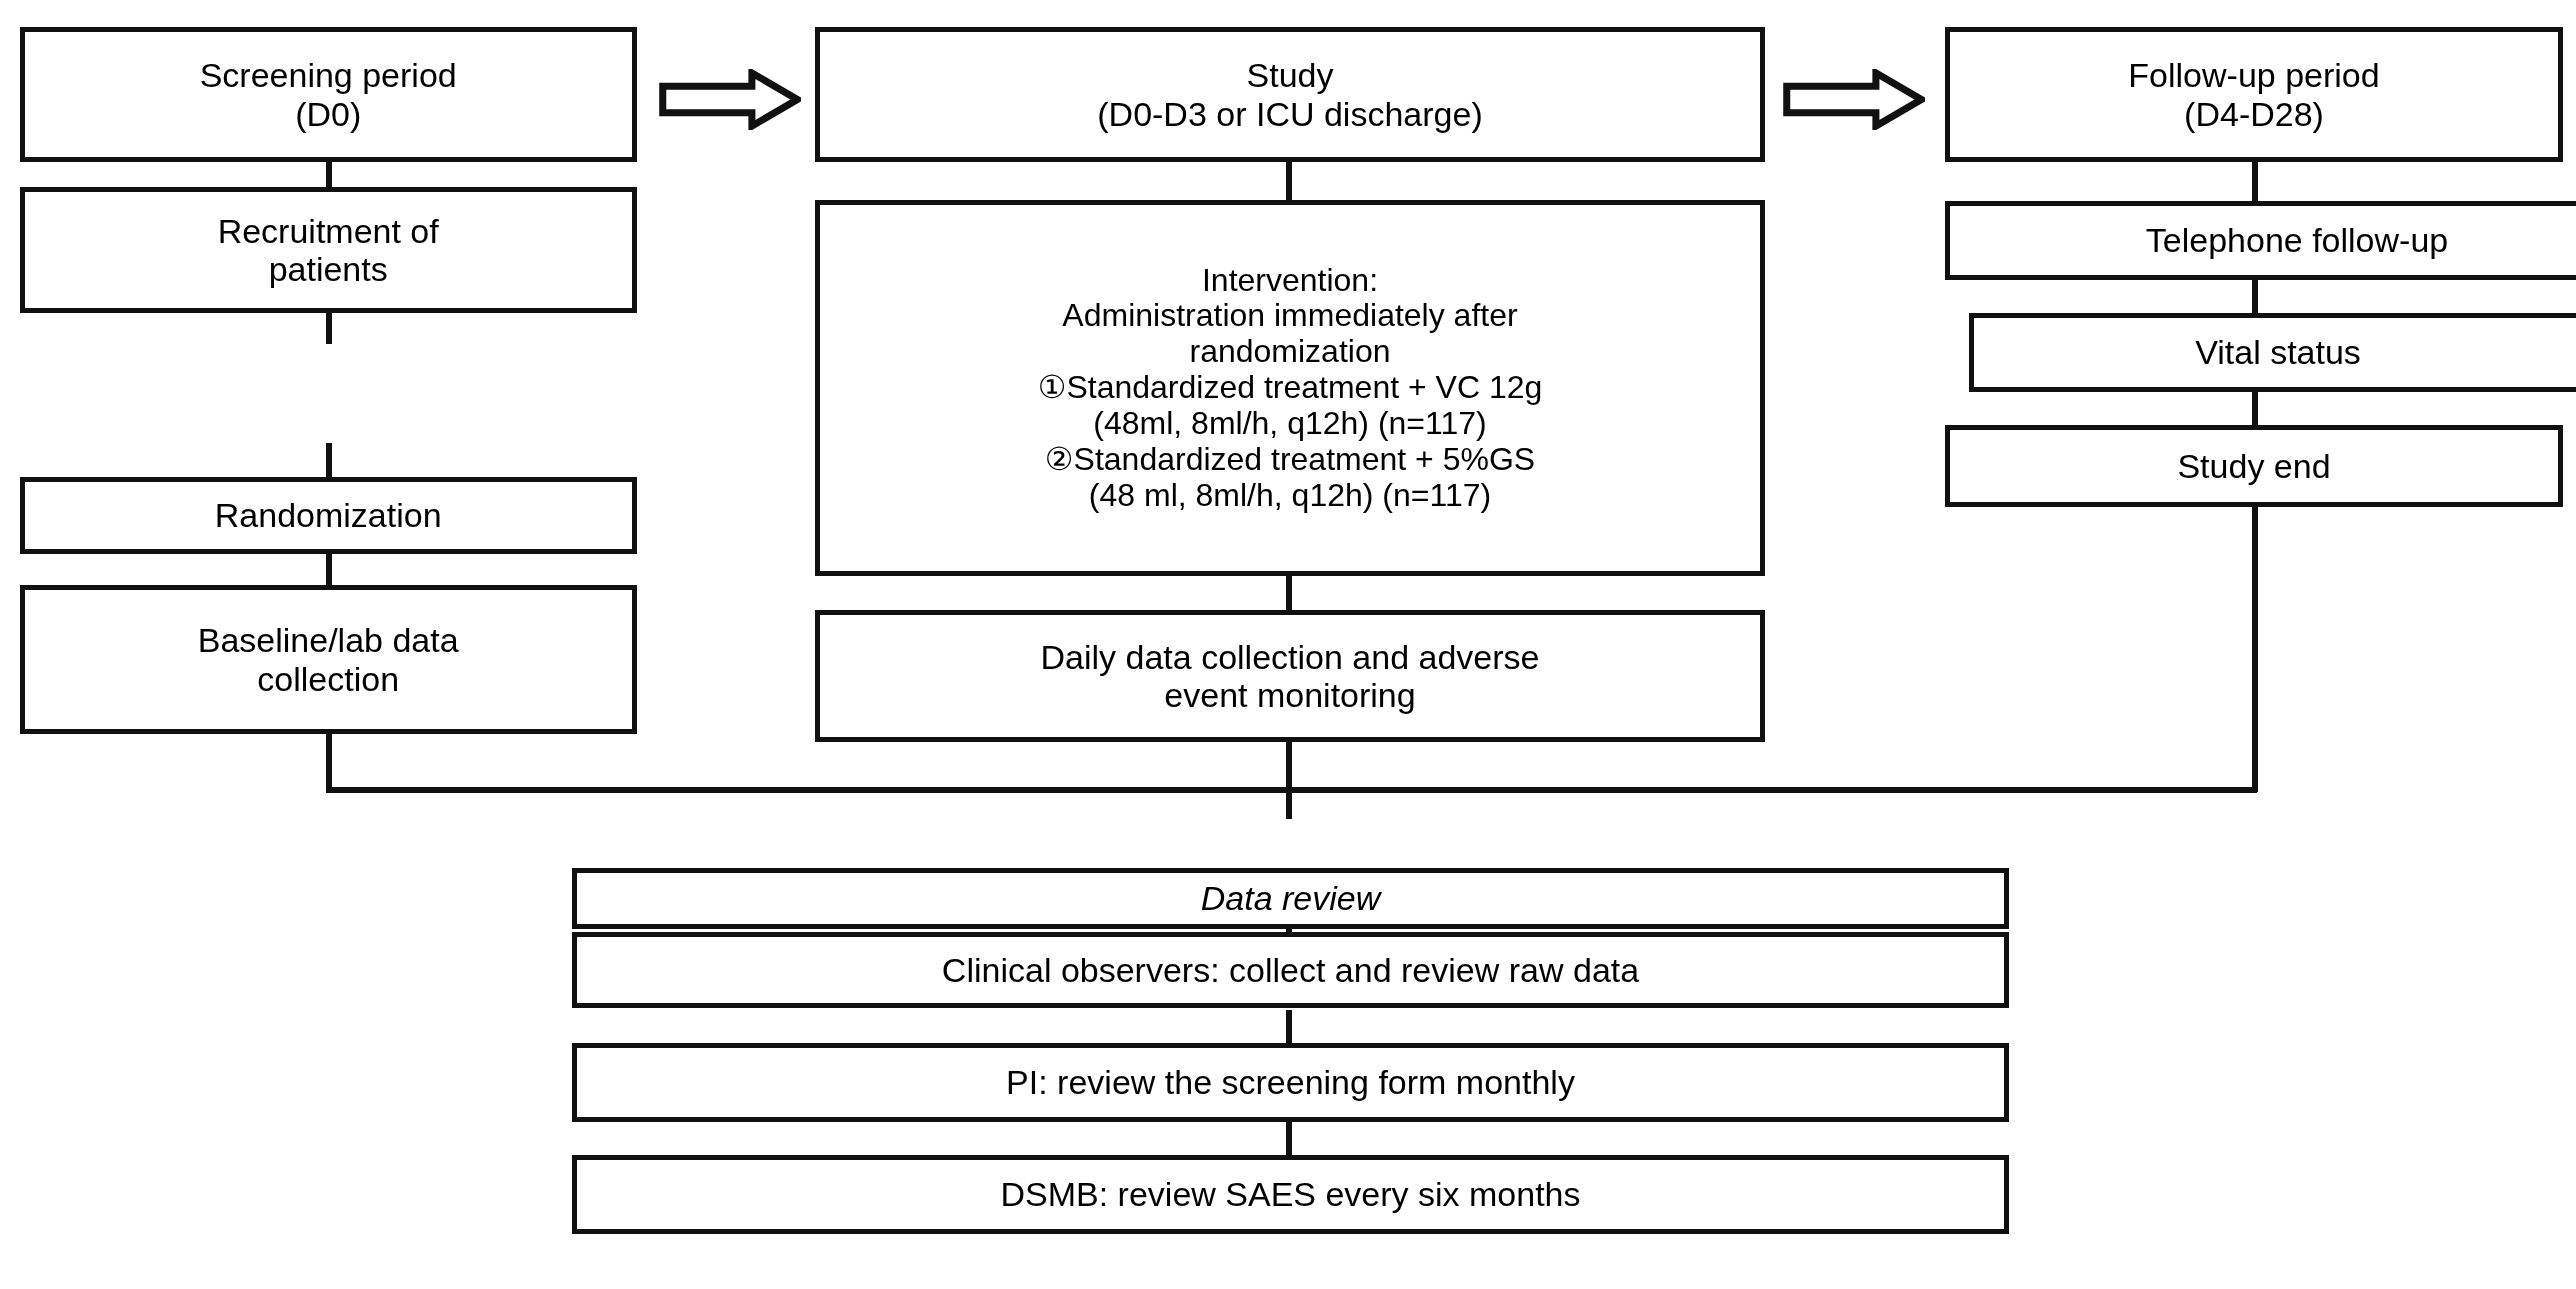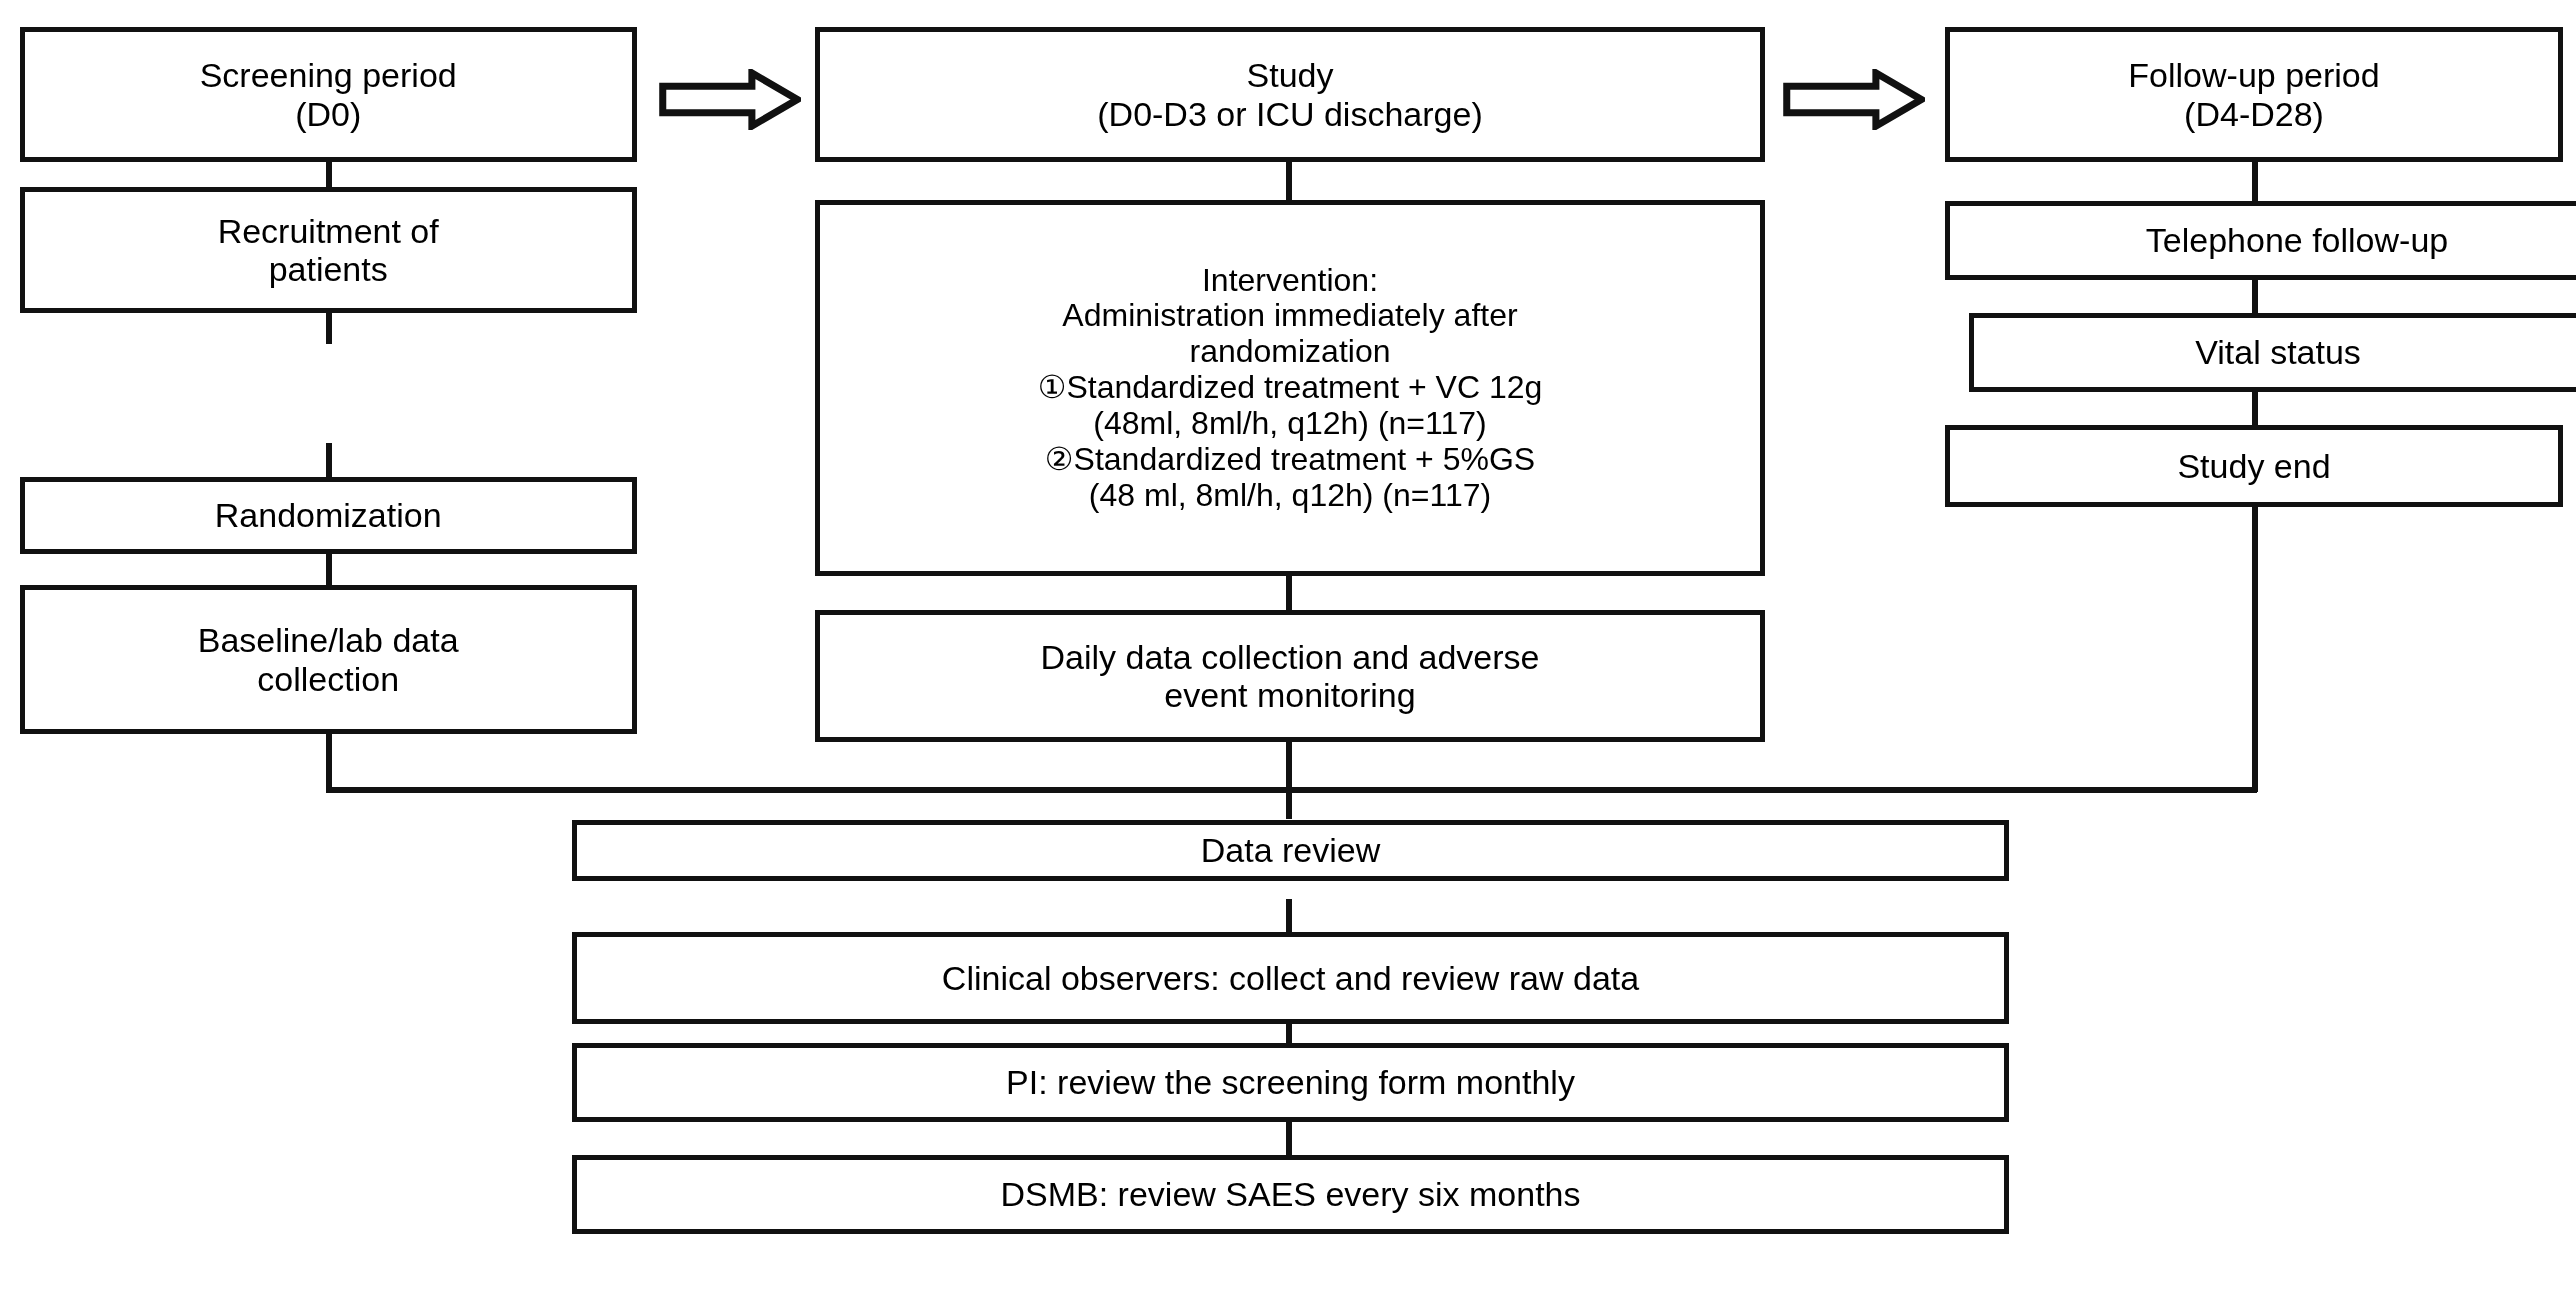--- a/index.html
+++ b/index.html
@@ -125,27 +125,27 @@
 
   <div class="vline" style="left:2252px; top:392px; height:35px;"></div>
 
   <div class="node" style="left:1945px; top:425px; width:618px; height:82px;">
     <span class="txt">Study end</span>
   </div>
 
   <div class="vline" style="left:2252px; top:503px; height:289px;"></div>
   <div class="hline" style="left:1286px; top:787px; width:971px;"></div>
 
-  <div class="node" style="left:572px; top:820px; width:1437px; height:61px;">
+  <div class="node" style="left:572px; top:868px; width:1437px; height:61px;font-style:italic;">
     <span class="txt">Data review</span>
   </div>
 
   <div class="vline" style="left:1286px; top:899px; height:35px;"></div>
 
-  <div class="node" style="left:572px; top:932px; width:1437px; height:92px;">
+  <div class="node" style="left:572px; top:932px; width:1437px; height:76px;">
     <span class="txt">Clinical observers: collect and review raw data</span>
   </div>
 
   <div class="vline" style="left:1286px; top:1010px; height:35px;"></div>
 
   <div class="node" style="left:572px; top:1043px; width:1437px; height:79px;">
     <span class="txt">PI: review the screening form monthly</span>
   </div>
 
   <div class="vline" style="left:1286px; top:1122px; height:35px;"></div>

